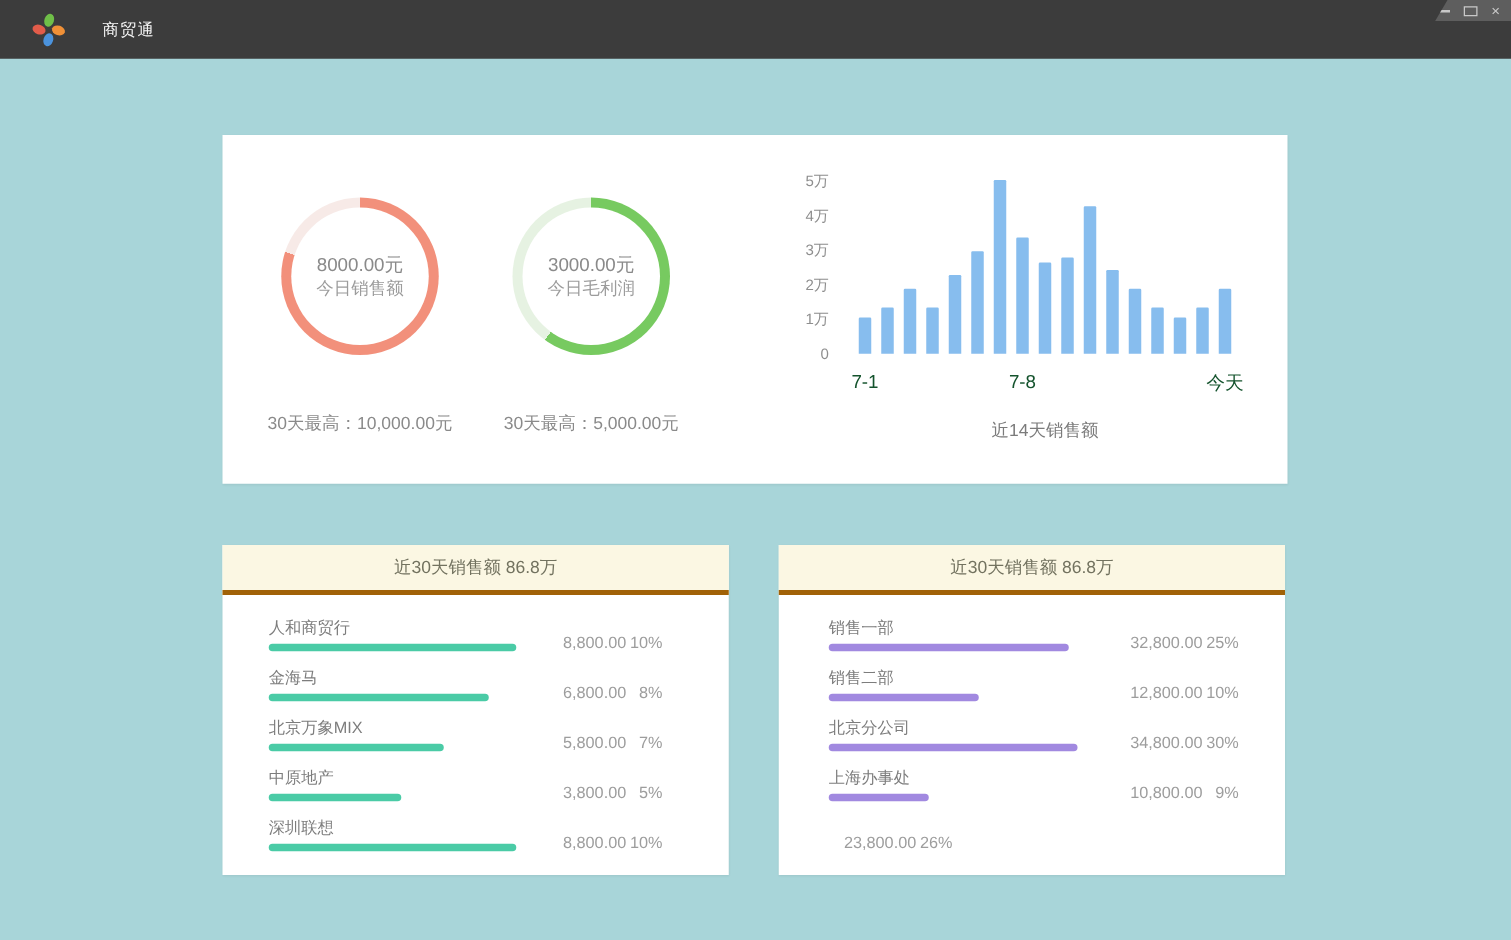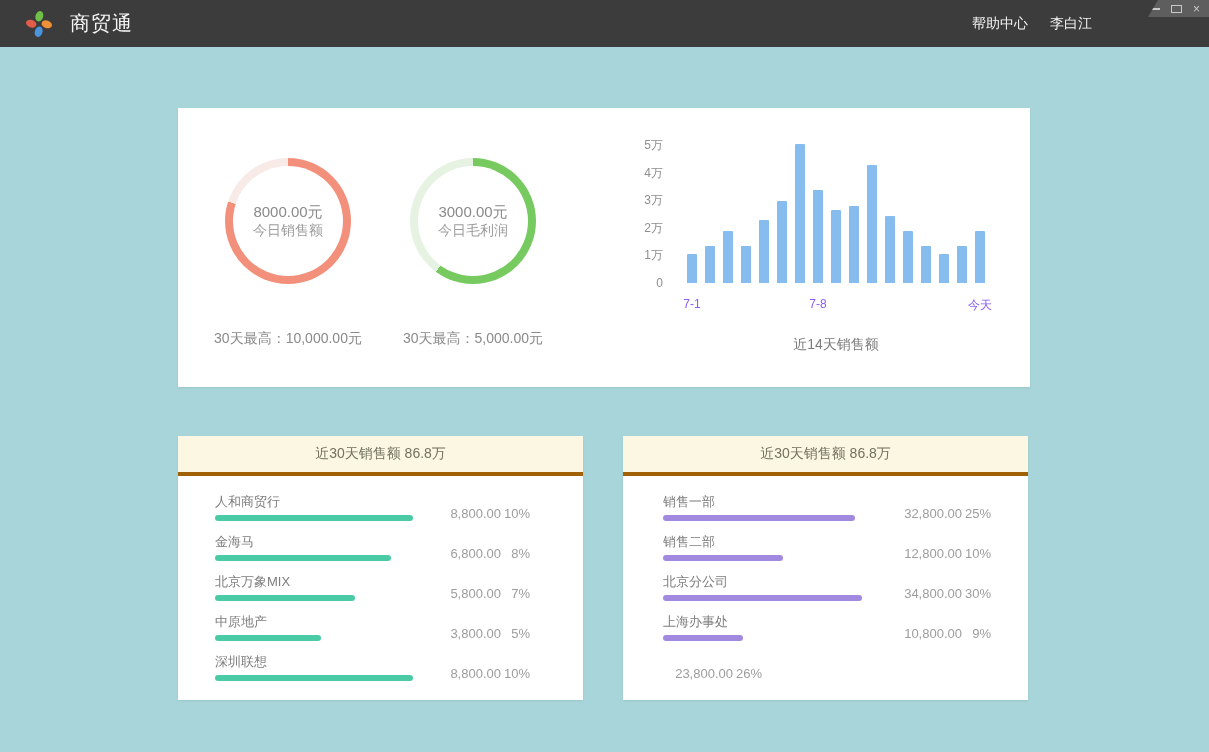--- a/index.html
+++ b/index.html
@@ -8,21 +8,21 @@
     background:#a8d5d9;
     font-family:"Liberation Sans","DejaVu Sans",sans-serif;
     -webkit-font-smoothing:antialiased;
   }
   
   .titlebar{
     position:absolute;left:0;top:0;width:1209px;height:47px;
     background:#3c3c3c;display:flex;align-items:center;
   }
   .logo{width:30px;height:30px;margin-left:24px;flex:0 0 auto;}
-  .app-title{color:#f5f5f5;font-size:20px;margin-left:16px;letter-spacing:1px;}
+  .app-title{color:#f5f5f5;font-size:13px;margin-left:28px;letter-spacing:1px;}
   .titlebar-right{position:absolute;right:117px;top:0;height:47px;display:flex;align-items:center;gap:22px;}
   .titlebar-link{color:#f2f2f2;font-size:14px;cursor:pointer;text-decoration:none;}
   .win-controls{
     position:absolute;right:0;top:0;width:64px;height:17px;background:#5e5e5e;
     clip-path:polygon(13px 0,100% 0,100% 100%,3px 100%);
     display:flex;align-items:center;justify-content:flex-end;gap:11px;padding-right:9px;box-sizing:border-box;
   }
   .wc{display:flex;align-items:center;justify-content:center;cursor:pointer;}
   .wc-min-glyph{display:block;width:9px;height:2px;background:#c9c9c9;}
   .wc-max-glyph{display:block;width:9px;height:6px;border:1px solid #c9c9c9;}
@@ -47,21 +47,21 @@
   .gauge-footnote{margin-top:46px;text-align:center;font-size:14px;color:#8a8a8a;}
   
   .chart-block{position:absolute;left:0;top:0;width:852px;height:356px;pointer-events:none;}
   .y-axis{position:absolute;left:430px;top:30px;width:55px;height:152px;}
   .y-tick{position:absolute;right:0;line-height:14px;font-size:12px;color:#8e8e8e;}
   .plot{
     position:absolute;left:509px;top:35px;width:300px;height:140px;
     display:flex;align-items:flex-end;gap:8px;pointer-events:auto;
   }
   .bar{width:10px;border-radius:1px 1px 0 0;}
-  .x-tick{position:absolute;top:189px;transform:translateX(-50%);font-size:12px;color:#8b5cf6;white-space:nowrap;}
+  .x-tick{position:absolute;top:189px;transform:translateX(-50%);font-size:15px;color:#14532d;white-space:nowrap;}
   .chart-caption{position:absolute;left:509px;top:228px;width:298px;text-align:center;font-size:14px;color:#7b7b7b;}
   
   .rank-header{
     height:36px;background:#fbf7e3;border-bottom:4px solid #a16207;
     display:flex;align-items:center;justify-content:center;
     font-size:14px;color:#72725f;
   }
   .rank-rows{padding-top:19px;}
   .rank-panel.left .rank-rows{padding-left:37px;padding-right:53px;}
   .rank-panel.right .rank-rows{padding-left:40px;padding-right:37px;}
@@ -77,24 +77,20 @@
 <body>
 
 <div class="titlebar">
   <svg class="logo" viewBox="0 0 36 36">
     <ellipse cx="15.5" cy="9" rx="4.6" ry="6.4" fill="#6fbf48" transform="rotate(18 18 18)"></ellipse>
     <ellipse cx="27" cy="15.5" rx="6.4" ry="4.6" fill="#f09037" transform="rotate(18 18 18)"></ellipse>
     <ellipse cx="20.5" cy="27" rx="4.6" ry="6.4" fill="#4b93dd" transform="rotate(18 18 18)"></ellipse>
     <ellipse cx="9" cy="20.5" rx="6.4" ry="4.6" fill="#e25c4a" transform="rotate(18 18 18)"></ellipse>
   </svg>
   <div class="app-title">商贸通</div>
-  <div class="titlebar-right">
-    <a class="titlebar-link">帮助中心</a>
-    <a class="titlebar-link">李白江</a>
-  </div>
   <div class="win-controls">
     <span class="wc">
         <span class="wc-min-glyph"></span>
       </span>
     <span class="wc">
         <span class="wc-max-glyph"></span>
       </span>
     <span class="wc">
         <span class="wc-close-glyph">×</span>
       </span>

